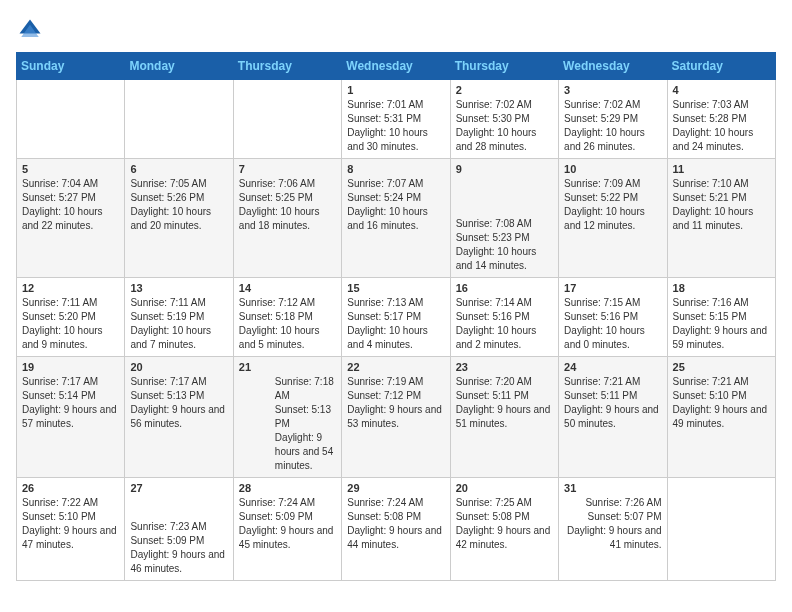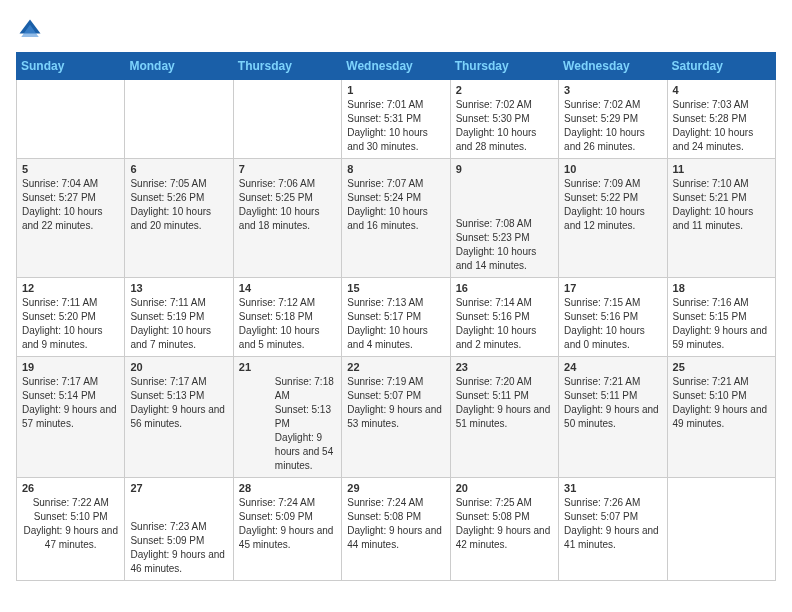--- a/index.html
+++ b/index.html
@@ -270,21 +270,21 @@
           </td>
           <td>
             <span class="day-number">21</span>
             <div class="day-info" style="white-space: pre-line; margin-left: 36px;">Sunrise: 7:18 AM
 Sunset: 5:13 PM
 Daylight: 9 hours and 54 minutes.</div>
           </td>
           <td>
             <span class="day-number">22</span>
             <div class="day-info" style="white-space: pre-line;">Sunrise: 7:19 AM
-Sunset: 5:07 PM
+Sunset: 7:12 PM
 Daylight: 9 hours and 53 minutes.</div>
           </td>
           <td>
             <span class="day-number">23</span>
             <div class="day-info" style="white-space: pre-line;">Sunrise: 7:20 AM
 Sunset: 5:11 PM
 Daylight: 9 hours and 51 minutes.</div>
           </td>
           <td>
             <span class="day-number">24</span>
@@ -295,21 +295,21 @@
           <td>
             <span class="day-number">25</span>
             <div class="day-info" style="white-space: pre-line;">Sunrise: 7:21 AM
 Sunset: 5:10 PM
 Daylight: 9 hours and 49 minutes.</div>
           </td>
         </tr>
         <tr>
           <td>
             <span class="day-number">26</span>
-            <div class="day-info" style="white-space: pre-line; text-align: center;">Sunrise: 7:22 AM
+            <div class="day-info" style="white-space: pre-line;">Sunrise: 7:22 AM
 Sunset: 5:10 PM
 Daylight: 9 hours and 47 minutes.</div>
           </td>
           <td>
             <span class="day-number">27</span>
             <div class="day-info" style="white-space: pre-line; margin-top: 26px;">Sunrise: 7:23 AM
 Sunset: 5:09 PM
 Daylight: 9 hours and 46 minutes.</div>
           </td>
           <td>
@@ -325,21 +325,21 @@
 Daylight: 9 hours and 44 minutes.</div>
           </td>
           <td>
             <span class="day-number">20</span>
             <div class="day-info" style="white-space: pre-line;">Sunrise: 7:25 AM
 Sunset: 5:08 PM
 Daylight: 9 hours and 42 minutes.</div>
           </td>
           <td>
             <span class="day-number">31</span>
-            <div class="day-info" style="white-space: pre-line;">Sunrise: 7:26 AM
+            <div class="day-info" style="white-space: pre-line; text-align: right;">Sunrise: 7:26 AM
 Sunset: 5:07 PM
 Daylight: 9 hours and 41 minutes.</div>
           </td>
           <td class="empty-cell"></td>
         </tr>
       </tbody>
   </table>
 </div>
 
 </body></html>

